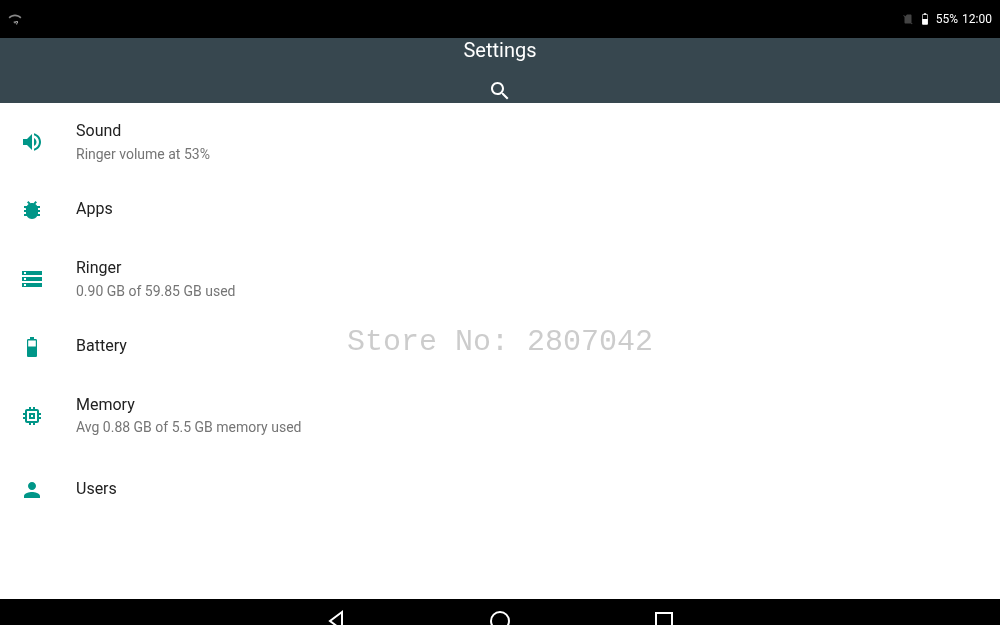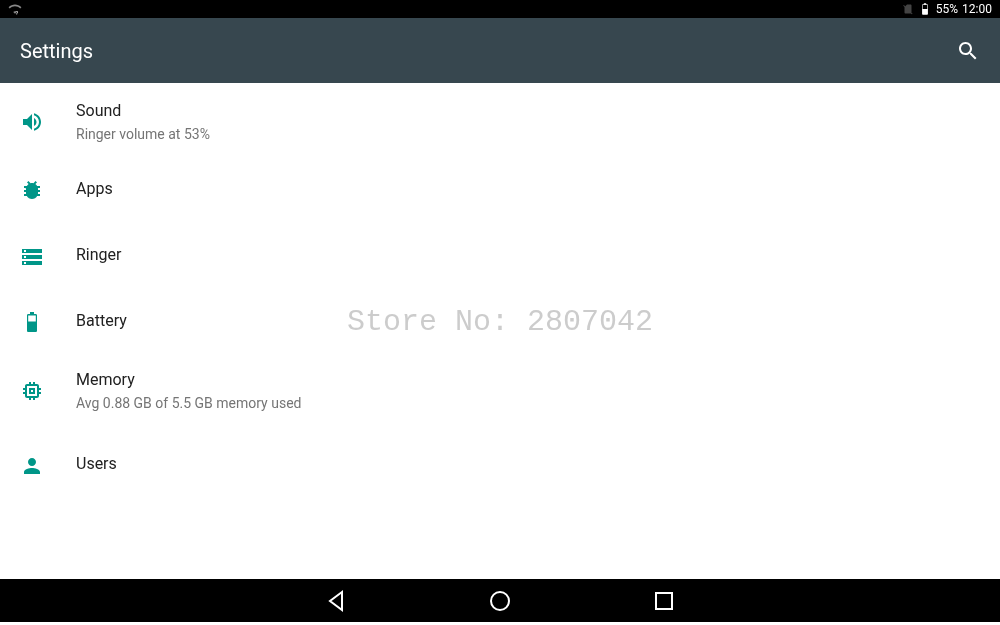--- a/index.html
+++ b/index.html
@@ -5,41 +5,42 @@
     * { margin: 0; padding: 0; box-sizing: border-box; }
     body {
       width: 1000px;
       height: 625px;
       font-family: Roboto, Arial, sans-serif;
       background: #ffffff;
       position: relative;
       overflow: hidden;
     }
     .status-bar {
-      height: 18px;
+      height: 38px;
       background: #000000;
       display: flex;
       justify-content: space-between;
       align-items: center;
       padding: 0 8px;
       color: #ffffff;
       font-size: 12px;
     }
     .status-left { display: flex; align-items: center; }
     .status-right { display: flex; align-items: center; gap: 4px; }
     .wifi-icon { width: 14px; height: 14px; }
     .sim-icon { width: 12px; height: 12px; opacity: 0.5; }
     .header-bar {
       height: 65px;
       background: #37474f;
       display: flex;
       align-items: center;
       justify-content: space-between;
       padding: 0 20px;
       color: #ffffff;
+      flex-direction: column;
     }
     .header-title { font-size: 20px; font-weight: 400; }
     .search-icon { width: 24px; height: 24px; cursor: pointer; }
     .content {
       height: 496px;
       background: #ffffff;
       overflow-y: auto;
       position: relative;
     }
     .settings-item {
@@ -146,20 +147,21 @@
       <div class="settings-title">Apps</div>
     </div>
   </div>
 
   <div class="settings-item">
     <svg class="settings-icon" viewBox="0 0 24 24" fill="currentColor">
       <path d="M2 20h20v-4H2v4zm2-3h2v2H4v-2zM2 4v4h20V4H2zm4 3H4V5h2v2zm-4 7h20v-4H2v4zm2-3h2v2H4v-2z"></path>
     </svg>
     <div class="settings-text">
       <div class="settings-title">Ringer</div>
+      <div class="settings-subtitle">0.90 GB of 59.85 GB used</div>
     </div>
   </div>
 
   <div class="settings-item single">
     <svg class="settings-icon" viewBox="0 0 24 24" fill="currentColor">
       <path d="M15.67 4H14V2h-4v2H8.33C7.6 4 7 4.6 7 5.33v15.33C7 21.4 7.6 22 8.33 22h7.33c.74 0 1.34-.6 1.34-1.33V5.33C17 4.6 16.4 4 15.67 4z"></path>
       <rect x="8.2" y="5.5" width="7.6" height="6" fill="#fff"></rect>
     </svg>
     <div class="settings-text">
       <div class="settings-title">Battery</div>

